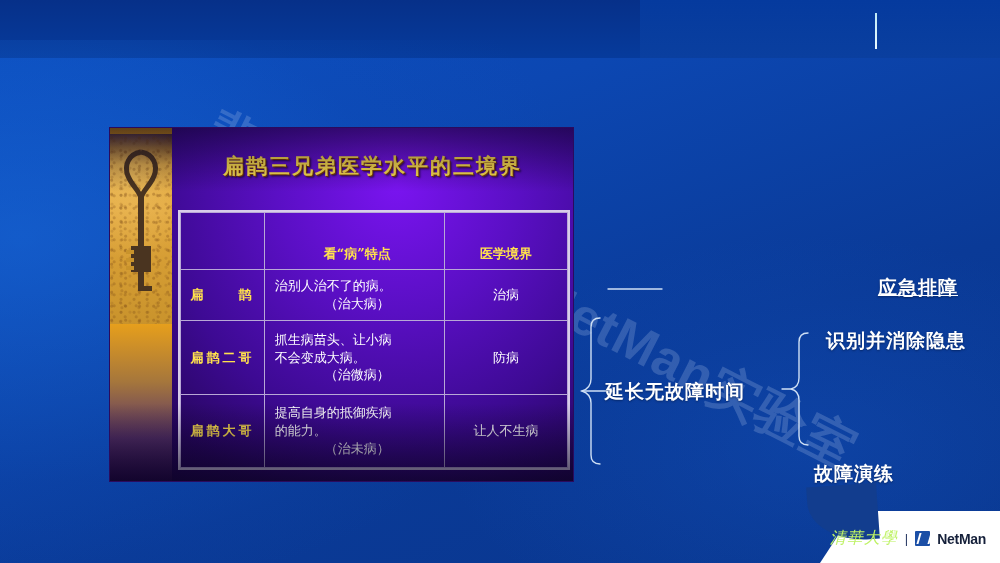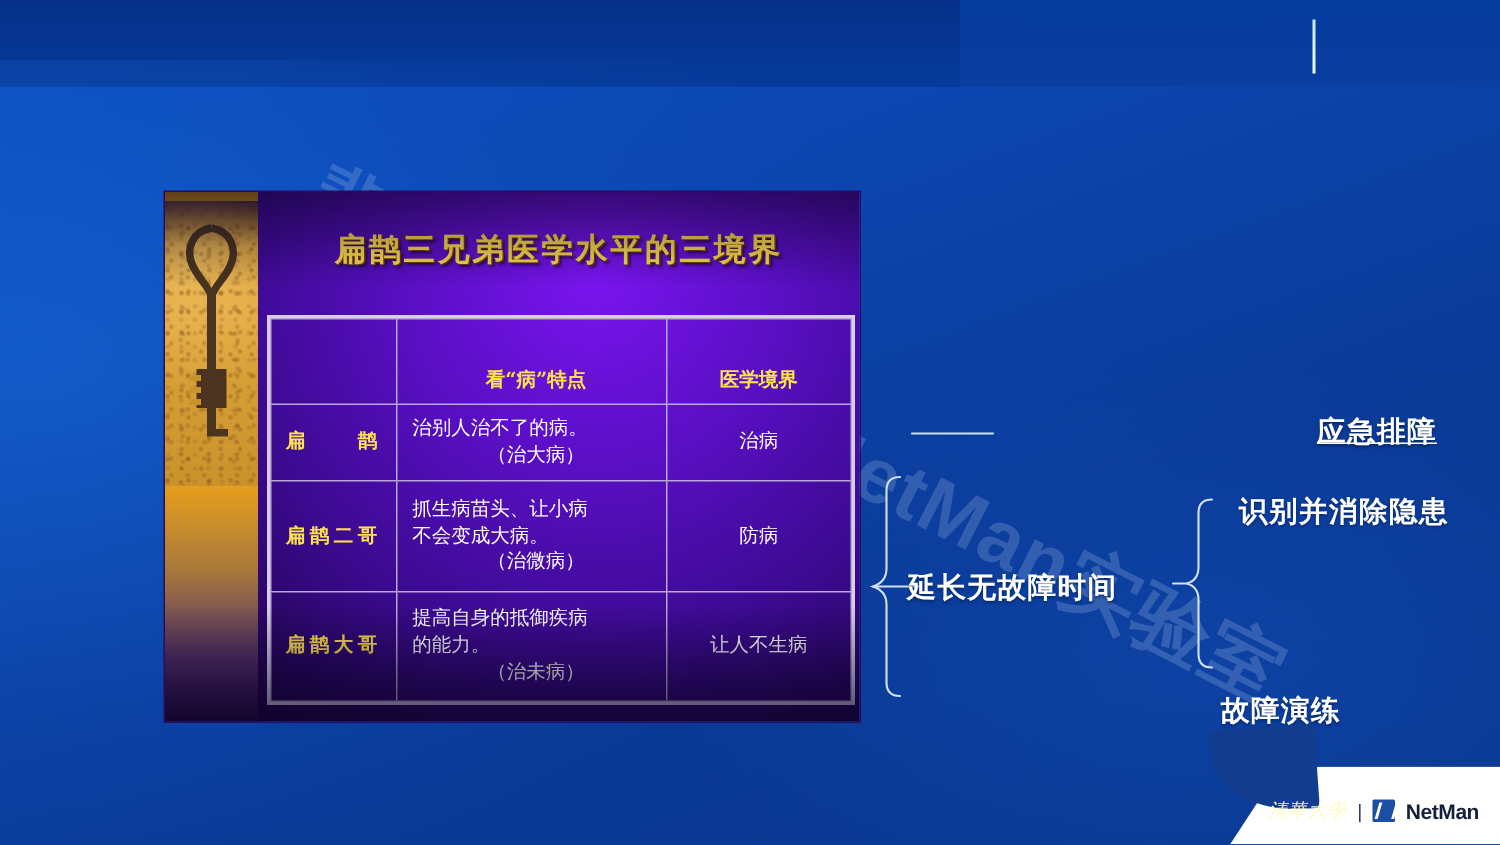--- a/index.html
+++ b/index.html
@@ -145,21 +145,21 @@
     background:#123d8e;
     border-bottom-left-radius:60px 40px;
     transform:rotate(-4deg);
   }
   .logo-row{
     position:absolute;right:14px;bottom:14px;
     display:flex;align-items:center;gap:7px;
   }
   .logo-thu{
     font-family:Liberation Serif, serif;
-    font-size:12px;color:#fef9c3;letter-spacing:1px;font-style:italic;
+    font-size:16px;color:#bef264;letter-spacing:1px;font-style:italic;
   }
   .logo-div{color:#2c3c66;font-size:13px;}
   .logo-mark{
     width:15px;height:15px;background:#1b4fa6;position:relative;border-radius:1px;
   }
   .logo-mark:after{
     content:"";position:absolute;left:3px;top:2px;width:9px;height:11px;
     border-left:2.5px solid #fff;border-right:2.5px solid #fff;
     transform:skewX(-16deg);
   }

